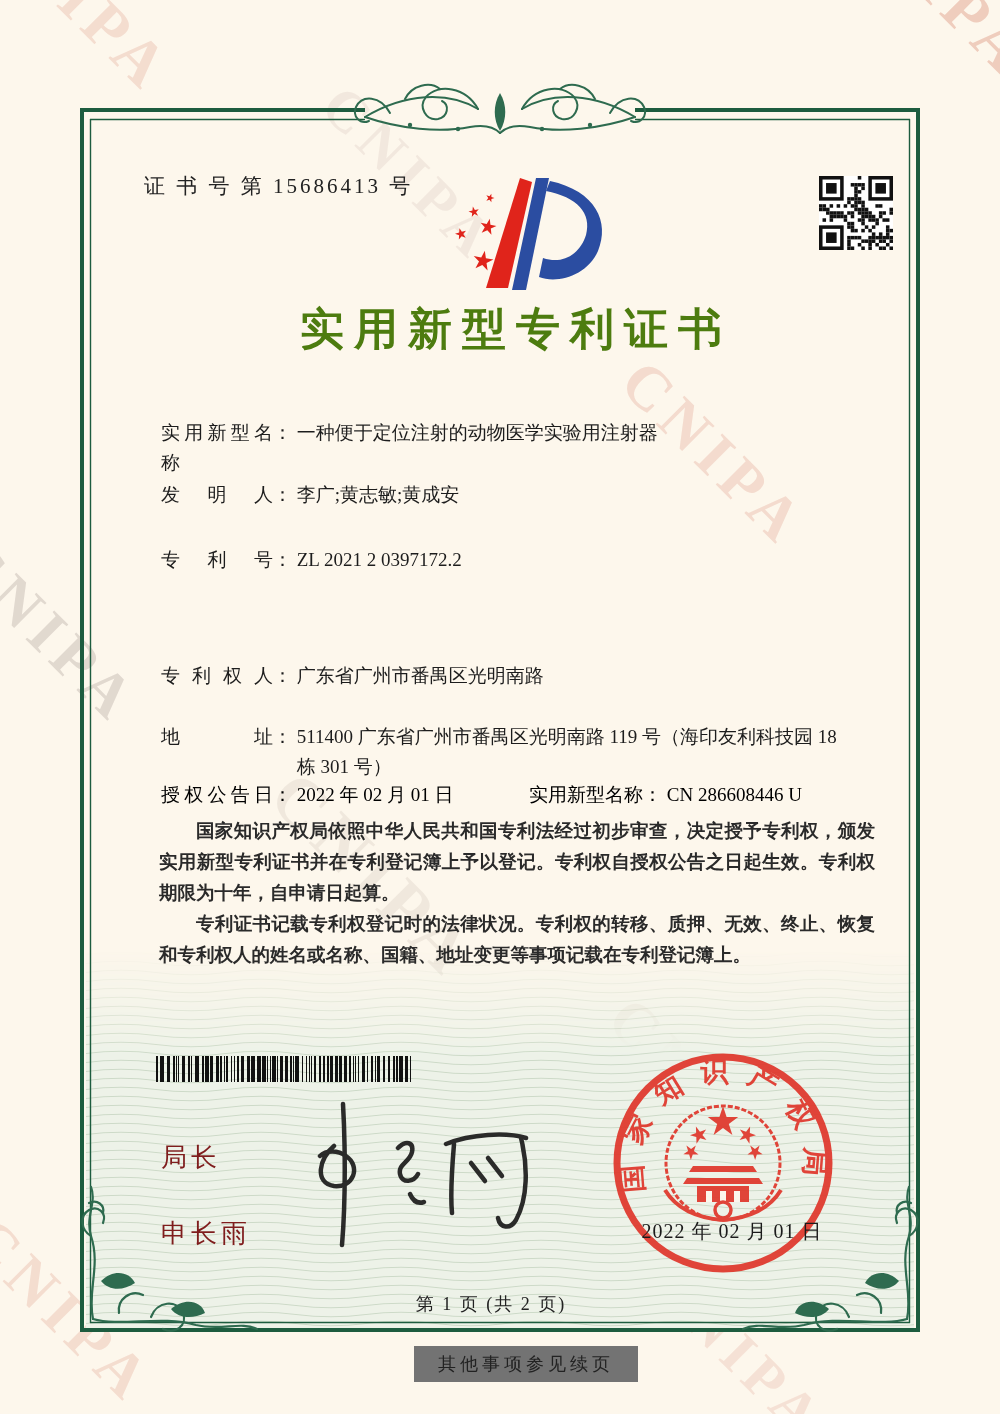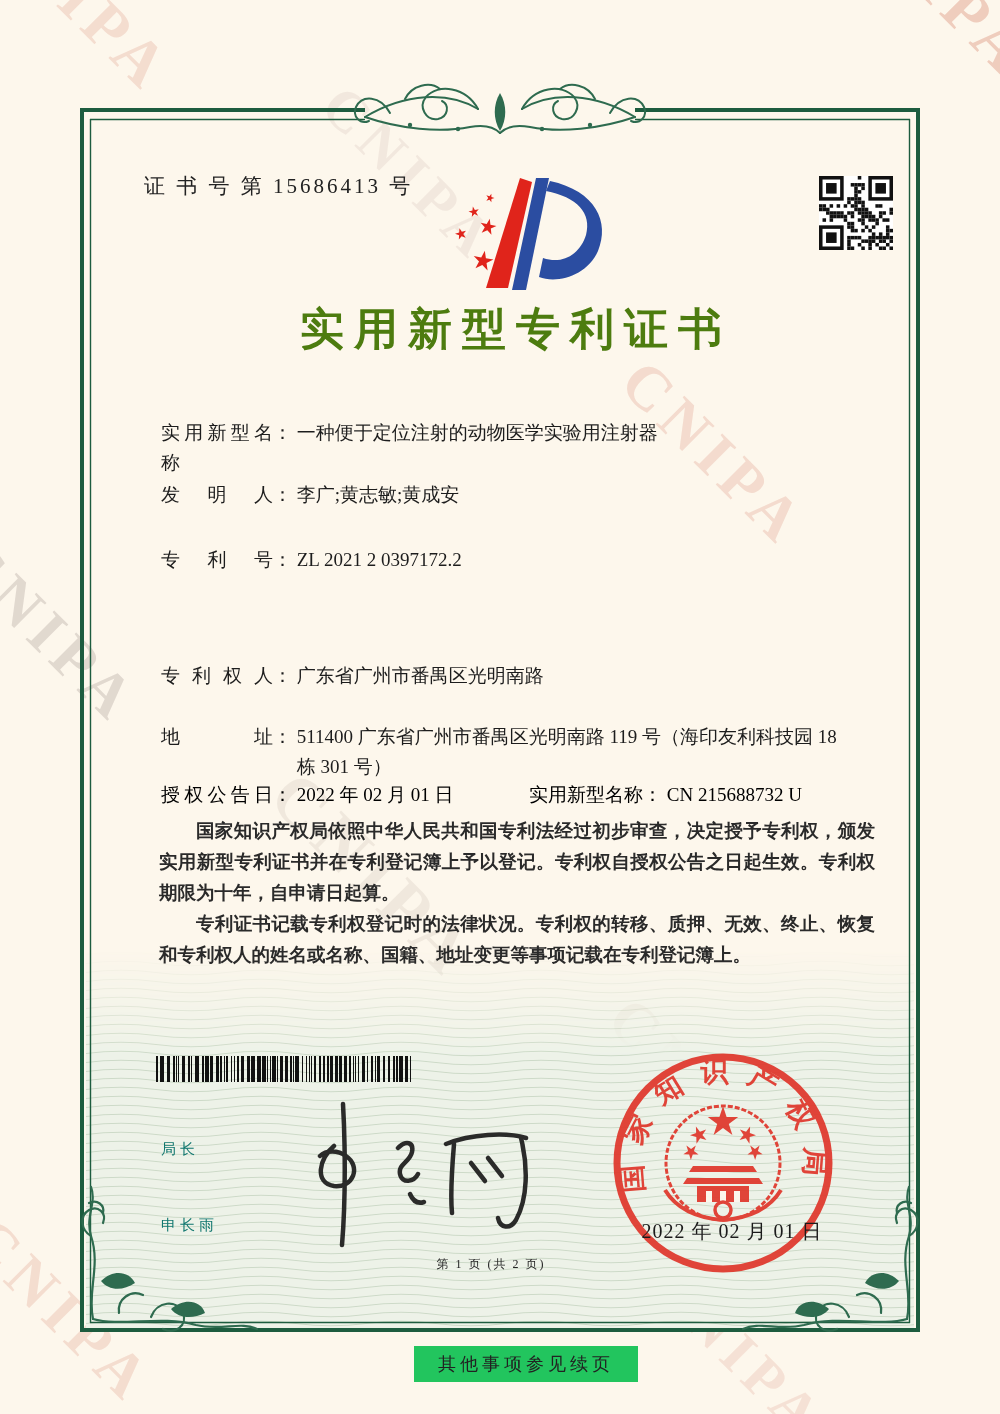--- a/index.html
+++ b/index.html
@@ -29,31 +29,31 @@
   .flabel{display:inline-block;width:112px;text-align:justify;text-align-last:justify;vertical-align:top;}
   .fcolon{display:inline-block;vertical-align:top;}
   .fvalue{display:inline-block;vertical-align:top;max-width:590px;}
   .grant-pair{position:absolute;top:0;font-size:19px;color:#000000;}
 
   .body-text{position:absolute;left:143px;top:816px;width:716px;color:#2a2a2a;font-weight:bold;}
   .body-text p{margin:0;font-size:18.5px;line-height:31px;text-align:justify;text-indent:2em;}
 
   .barcode-svg{position:absolute;left:140px;top:1056px;}
 
-  .signer{position:absolute;left:145px;font-size:15px;color:#0f766e;
+  .signer{position:absolute;left:145px;font-size:26px;color:#7f1d1d;
           font-family:"Liberation Sans", sans-serif;letter-spacing:4px;}
   .sig-svg{position:absolute;left:280px;top:1088px;}
 
   .seal-svg{position:absolute;left:578px;top:1038px;mix-blend-mode:multiply;opacity:.93;}
   .seal-date{position:absolute;left:618px;top:1218px;width:196px;text-align:center;
              font-size:20px;letter-spacing:1px;color:#1b1b1b;z-index:4;}
 
-  .page-no{position:absolute;left:0;top:1256px;width:950px;text-align:center;
-           font-size:12px;letter-spacing:2px;color:#222;}
-  .footer-note{position:absolute;left:398px;top:1346px;background:#22c55e;
+  .page-no{position:absolute;left:0;top:1292px;width:950px;text-align:center;
+           font-size:18px;letter-spacing:2px;color:#222;}
+  .footer-note{position:absolute;left:398px;top:1346px;background:#737373;
                padding:6px 24px;font-size:18px;letter-spacing:4px;color:#222;z-index:4;}
 </style>
 </head>
 <body>
 
 <div class="page">
 
   <div class="wm" style="left:-42px;top:-40px;font-size:64px;color:#efccbd;opacity:.6;">CNIPA</div>
   <div class="wm" style="left:818px;top:-55px;font-size:64px;color:#ecc3b2;opacity:.8;">CNIPA</div>
   <div class="wm" style="left:300px;top:140px;font-size:58px;color:#d8c4bc;opacity:.28;">CNIPA</div>
@@ -300,21 +300,21 @@
       <span class="fvalue" style="max-width:560px">511400 广东省广州市番禺区光明南路 119 号（海印友利科技园 18 栋 301 号）</span>
     </div>
 
     <div class="field-row" style="top:780px">
       <span class="grant-pair" style="left:0">
         <span class="flabel">授权公告日</span><span>：</span>
         <span>2022 年 02 月 01 日</span>
       </span>
       <span class="grant-pair" style="left:368px">
         <span>实用新型名称</span><span>：</span>
-        <span>CN 215688732 U</span>
+        <span>CN 286608446 U</span>
       </span>
     </div>
 
     <div class="body-text">
       <p>国家知识产权局依照中华人民共和国专利法经过初步审查，决定授予专利权，颁发实用新型专利证书并在专利登记簿上予以登记。专利权自授权公告之日起生效。专利权期限为十年，自申请日起算。</p>
       <p>专利证书记载专利权登记时的法律状况。专利权的转移、质押、无效、终止、恢复和专利权人的姓名或名称、国籍、地址变更等事项记载在专利登记簿上。</p>
     </div>
 
     <svg class="barcode-svg" id="barcode" width="260" height="28">
         <rect x="0" y="0" width="2" height="26" fill="#111"></rect>

